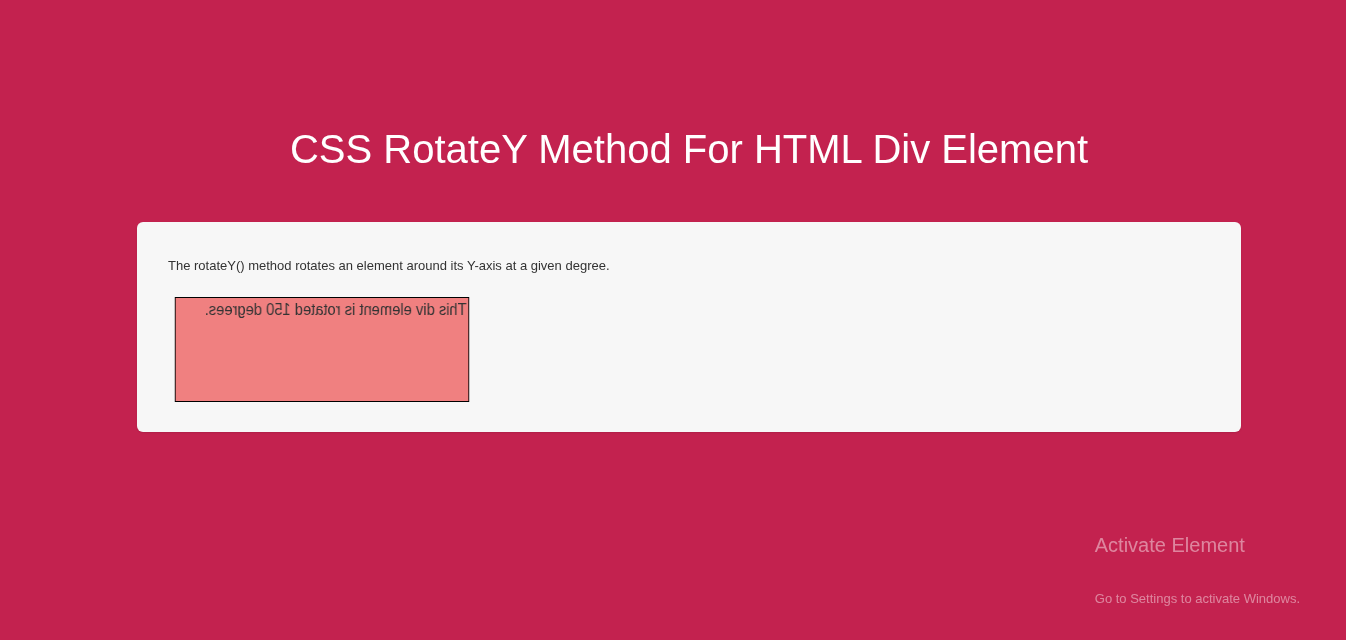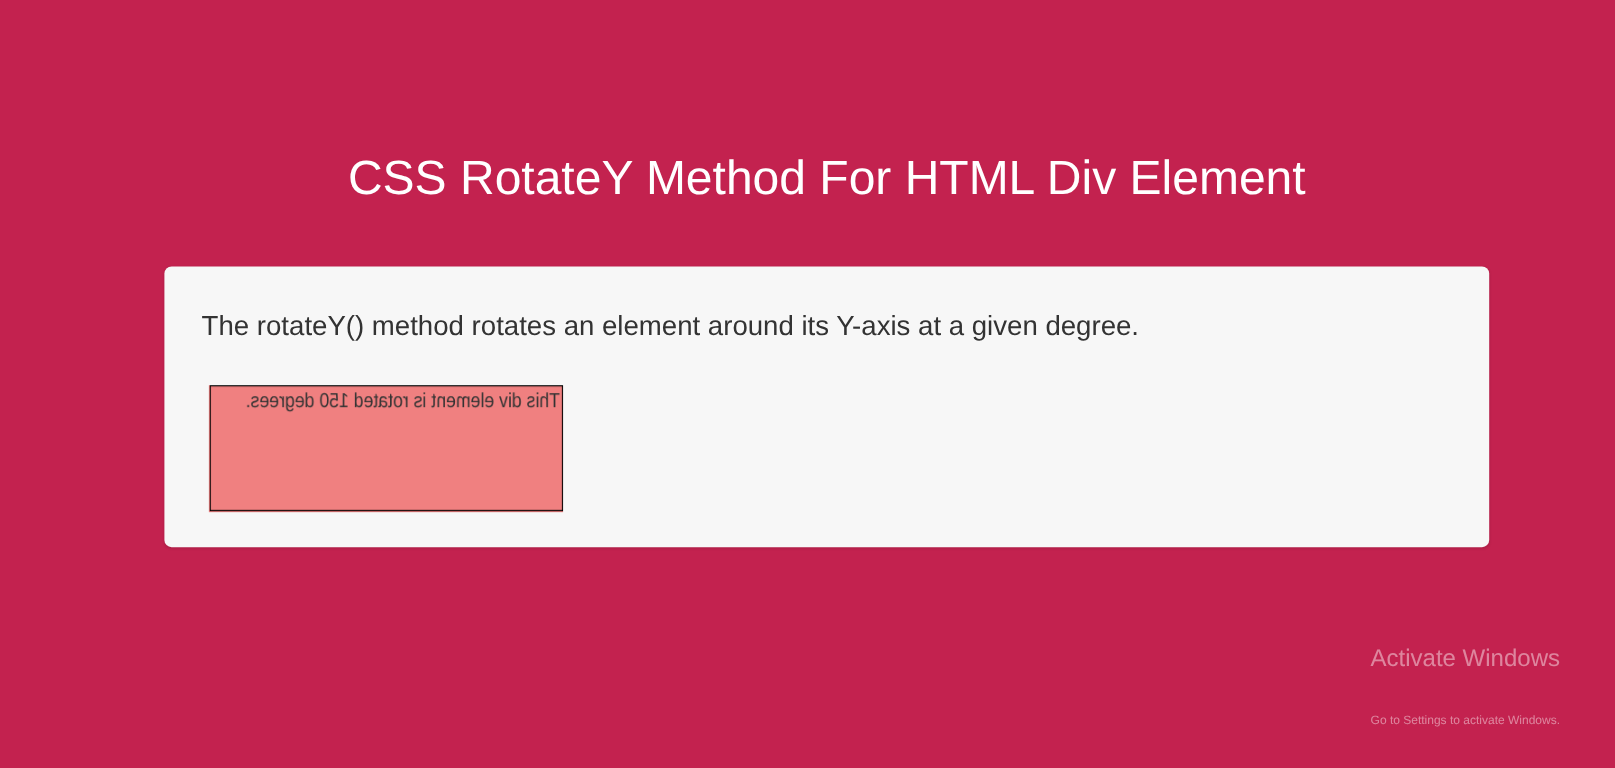--- a/index.html
+++ b/index.html
@@ -25,22 +25,22 @@
     }
     .content-card {
       background-color: #f7f7f7;
       margin: 15px 105px 0 105px;
       border-radius: 6px;
       padding: 20px 15px 30px 15px;
       color: #333333;
       box-shadow: 0 1px 2px rgba(0,0,0,0.1);
     }
     .description {
-      font-size: 23px;
-      margin-bottom: 20px;
+      font-size: 13px;
+      margin-bottom: 8px;
       color: #333333;
     }
     .demo-box {
       width: 340px;
       height: 105px;
       background-color: #f08080;
       border: 1px solid #000000;
       font-size: 17px;
       color: #333333;
       padding: 2px;
@@ -54,33 +54,33 @@
       bottom: 18px;
       right: 30px;
       color: rgba(255,255,255,0.45);
       text-align: left;
     }
     .watermark .wm-title {
       font-size: 20px;
       font-weight: 400;
     }
     .watermark .wm-sub {
-      font-size: 10px;
+      font-size: 13px;
       margin-top: 2px;
       text-align: right;
     }
   </style>
 </head>
 <body>
 
 <h1 class="page-title">CSS RotateY Method For HTML Div Element</h1>
 
 <div class="content-card">
   <p class="description">The rotateY() method rotates an element around its Y-axis at a given degree.</p>
 
 
   <div class="demo-box rotated">This div element is rotated 150 degrees.</div>
 </div>
 
 <div class="watermark">
-  <div class="wm-title">Activate Windows</div>
+  <div class="wm-title">Activate Element</div>
   <div class="wm-sub">Go to Settings to activate Windows.</div>
 </div>
 
 </body></html>

